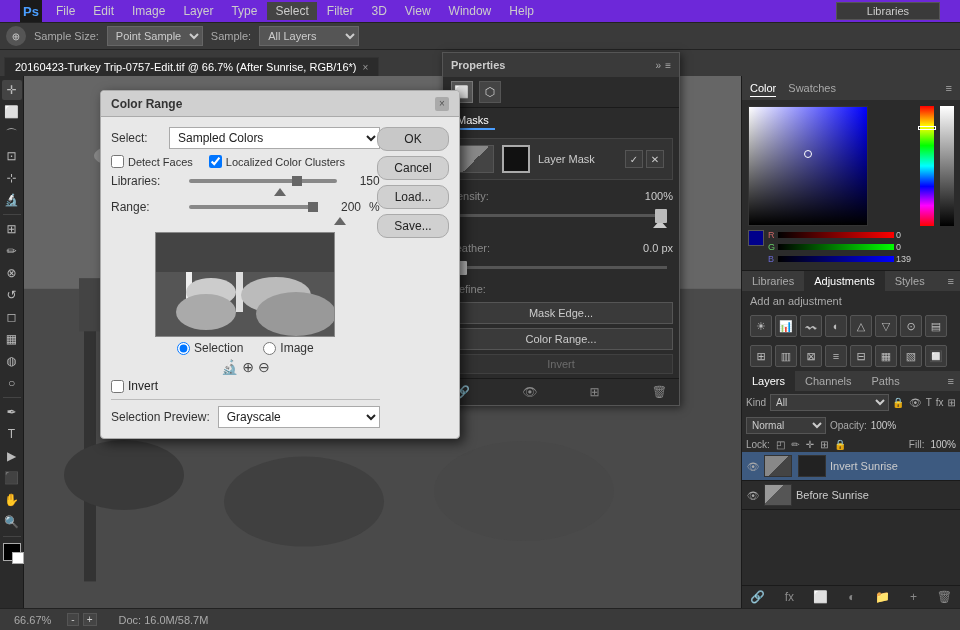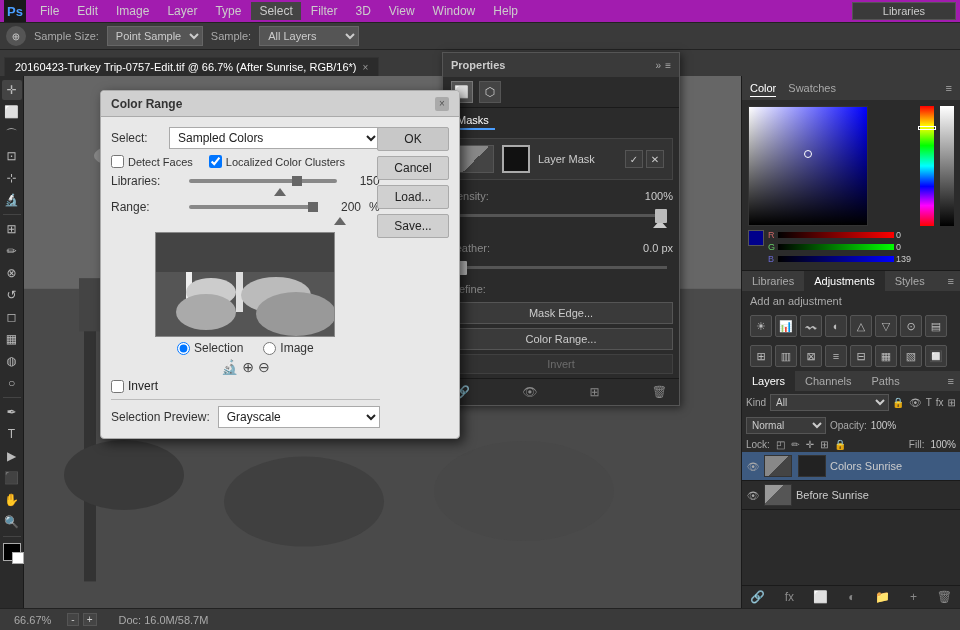--- a/index.html
+++ b/index.html
@@ -1,19 +1,19 @@
 <!DOCTYPE html>
 <html><head>
   <meta charset="utf-8">
   <style>
     * { box-sizing: border-box; margin: 0; padding: 0; }
     body { width: 960px; height: 630px; background: #2b2b2b; font-family: 'Arial', sans-serif; font-size: 12px; color: #ccc; overflow: hidden; position: relative; }
 
     
-    .menu-bar { height: 22px; background: #a21caf; display: flex; align-items: center; padding: 0 4px; gap: 2px; }
+    .menu-bar { height: 22px; background: #6d28d9; display: flex; align-items: center; padding: 0 20px; gap: 2px; }
     .menu-bar-logo { width: 22px; height: 22px; background: #1a1a1a; display: flex; align-items: center; justify-content: center; margin-right: 4px; }
     .menu-item { padding: 2px 8px; color: #ccc; font-size: 12px; cursor: pointer; }
     .menu-item.active { background: #444; }
 
     
     .toolbar { height: 28px; background: #3a3a3a; display: flex; align-items: center; padding: 0 6px; gap: 8px; border-top: 1px solid #222; border-bottom: 1px solid #222; }
     .toolbar-label { font-size: 11px; color: #aaa; }
     .toolbar-select { background: #555; border: 1px solid #666; color: #ccc; font-size: 11px; padding: 1px 4px; height: 20px; }
 
     
@@ -88,21 +88,21 @@
     .slider-value { font-size: 12px; color: #333; width: 35px; text-align: right; }
     .slider-pct { font-size: 12px; color: #333; }
     .dialog-slider { flex: 1; -webkit-appearance: none; height: 4px; background: linear-gradient(to right, #888 0%, #888 100%); border-radius: 2px; }
     .dialog-slider::-webkit-slider-thumb { -webkit-appearance: none; width: 10px; height: 10px; background: #666; border-radius: 0; cursor: pointer; }
     .slider-triangle { width: 0; height: 0; border-left: 6px solid transparent; border-right: 6px solid transparent; border-bottom: 8px solid #666; margin: 0 auto; }
     .radio-row { display: flex; align-items: center; justify-content: center; gap: 20px; margin: 4px 0; }
     .radio-item { display: flex; align-items: center; gap: 4px; font-size: 12px; color: #333; }
     .dialog-hr { border: none; border-top: 1px solid #bbb; margin: 6px 0; }
     .selection-preview-row { display: flex; align-items: center; gap: 8px; }
     .selection-preview-label { font-size: 12px; color: #333; }
-    .dialog-btn { background: #d0d0d0; border: 1px solid #aaa; color: #222; font-size: 12px; padding: 4px 12px; cursor: pointer; min-width: 70px; text-align: center; border-radius: 2px; }
+    .dialog-btn { background: #d0d0d0; border: 1px solid #aaa; color: #222; font-size: 12px; padding: 4px 12px; cursor: pointer; min-width: 70px; text-align: center; border-radius: 10px; }
     .dialog-btn.ok { background: #c8c8c8; }
 
     
     .eyedropper-row { display: flex; align-items: center; gap: 4px; justify-content: center; margin: 4px 0; }
     .eyedropper-btn { font-size: 14px; cursor: pointer; color: #444; }
 
     
     .invert-row { display: flex; align-items: center; gap: 4px; margin-top: 4px; }
 
     
@@ -360,21 +360,21 @@
         <span class="lock-icon">⊞</span>
         <span class="lock-icon">🔒</span>
         <span class="fill-label">Fill:</span>
         <span class="fill-value">100%</span>
       </div>
 
       <div class="layer-row active">
         <div class="layer-eye">👁</div>
         <div class="layer-thumb" style="background:linear-gradient(135deg,#888 50%,#444 50%);"></div>
         <div class="layer-thumb" style="background:#222;margin-left:2px;"></div>
-        <span class="layer-name">Colors Sunrise</span>
+        <span class="layer-name">Invert Sunrise</span>
       </div>
       <div class="layer-row">
         <div class="layer-eye">👁</div>
         <div class="layer-thumb" style="background:linear-gradient(135deg,#999 40%,#555 40%);"></div>
         <span class="layer-name">Before Sunrise</span>
       </div>
 
       <div style="margin-top:auto;display:flex;align-items:center;justify-content:space-between;padding:4px 8px;border-top:1px solid #1a1a1a;">
         <span style="font-size:12px;color:#888;cursor:pointer;">🔗</span>
         <span style="font-size:12px;color:#888;cursor:pointer;">fx</span>

